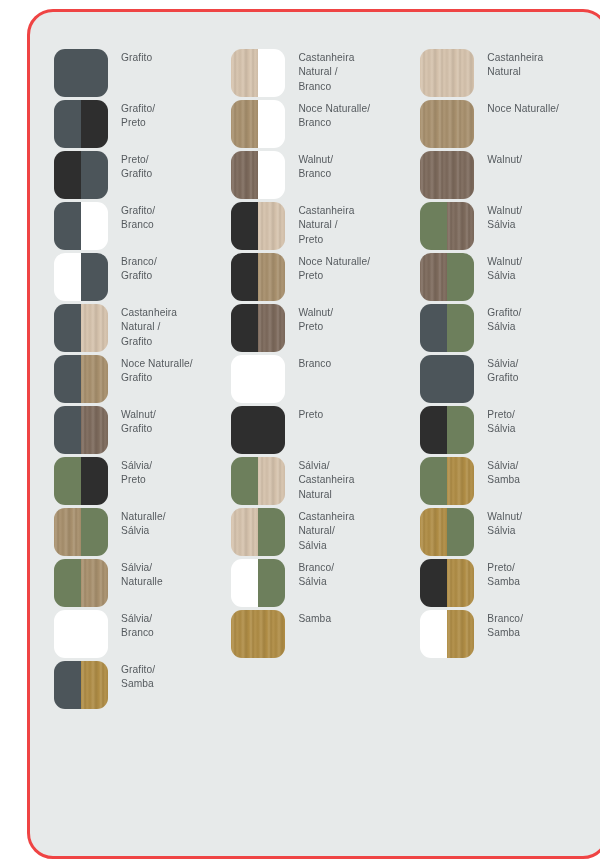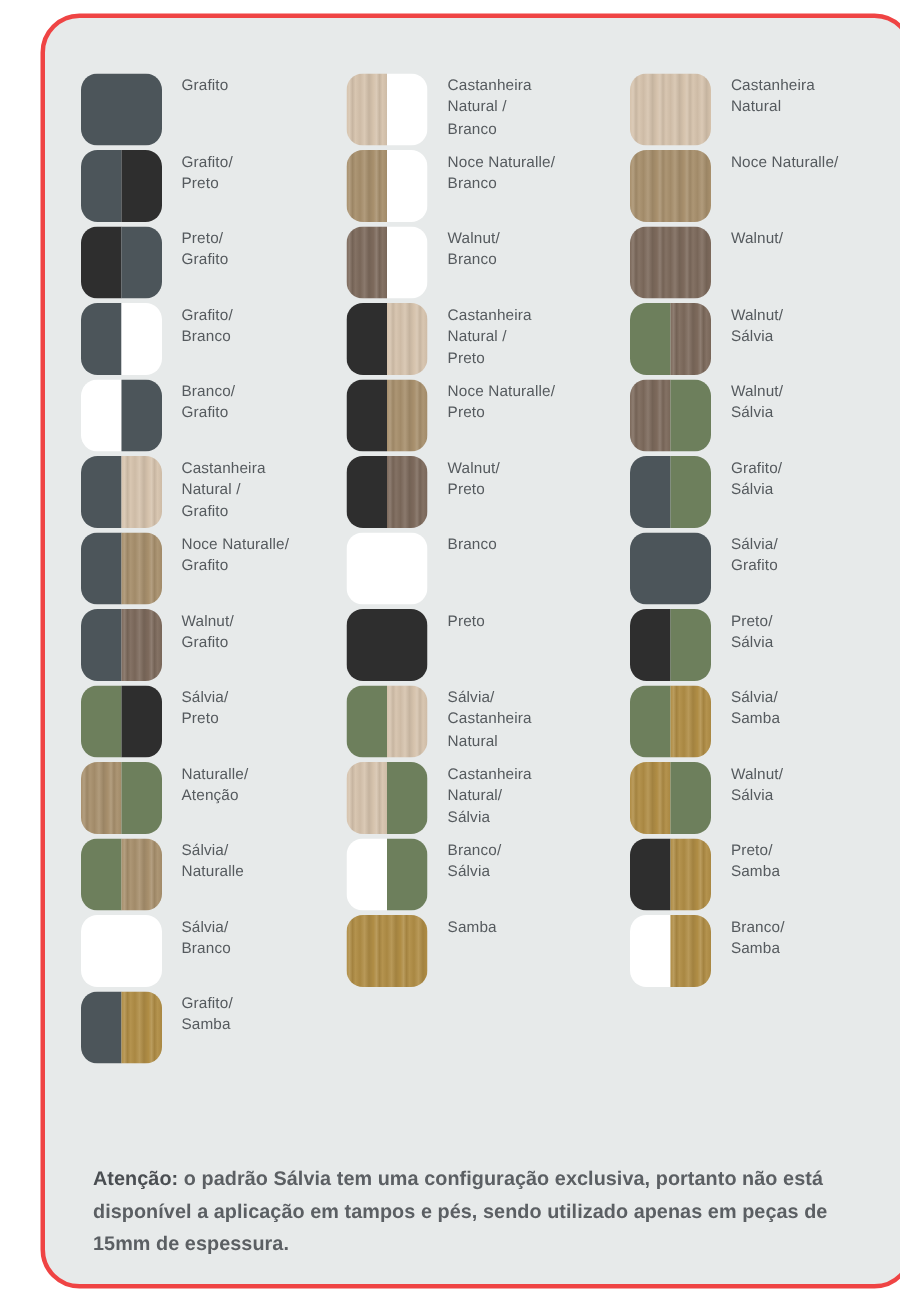--- a/index.html
+++ b/index.html
@@ -200,21 +200,21 @@
 Preto</div>
         </div>
         <div class="swatch-row">
           <div class="chip">
             <div class="half l" style="background: rgb(168, 144, 109);">
               <div class="grain"></div>
             </div>
             <div class="half r" style="background: rgb(109, 127, 92);"></div>
           </div>
           <div class="chip-label">Naturalle/
-Atenção</div>
+Sálvia</div>
         </div>
         <div class="swatch-row">
           <div class="chip">
             <div class="half l" style="background: rgb(109, 127, 92);"></div>
             <div class="half r" style="background: rgb(168, 144, 109);">
               <div class="grain"></div>
             </div>
           </div>
           <div class="chip-label">Sálvia/
 Naturalle</div>
@@ -451,16 +451,13 @@
             <div class="half l" style="background: rgb(255, 255, 255);"></div>
             <div class="half r" style="background: rgb(176, 141, 69);">
               <div class="grain"></div>
             </div>
           </div>
           <div class="chip-label">Branco/
 Samba</div>
         </div>
       </div>
     </div>
-  <div id="footer">
-    <span class="lead">Atenção:</span><span> o padrão Sálvia tem uma configuração exclusiva,  portanto não está disponível a aplicação em tampos e pés, sendo utilizado apenas em peças de 15mm de espessura.</span>
-  </div>
 </div>
 
 </body></html>

